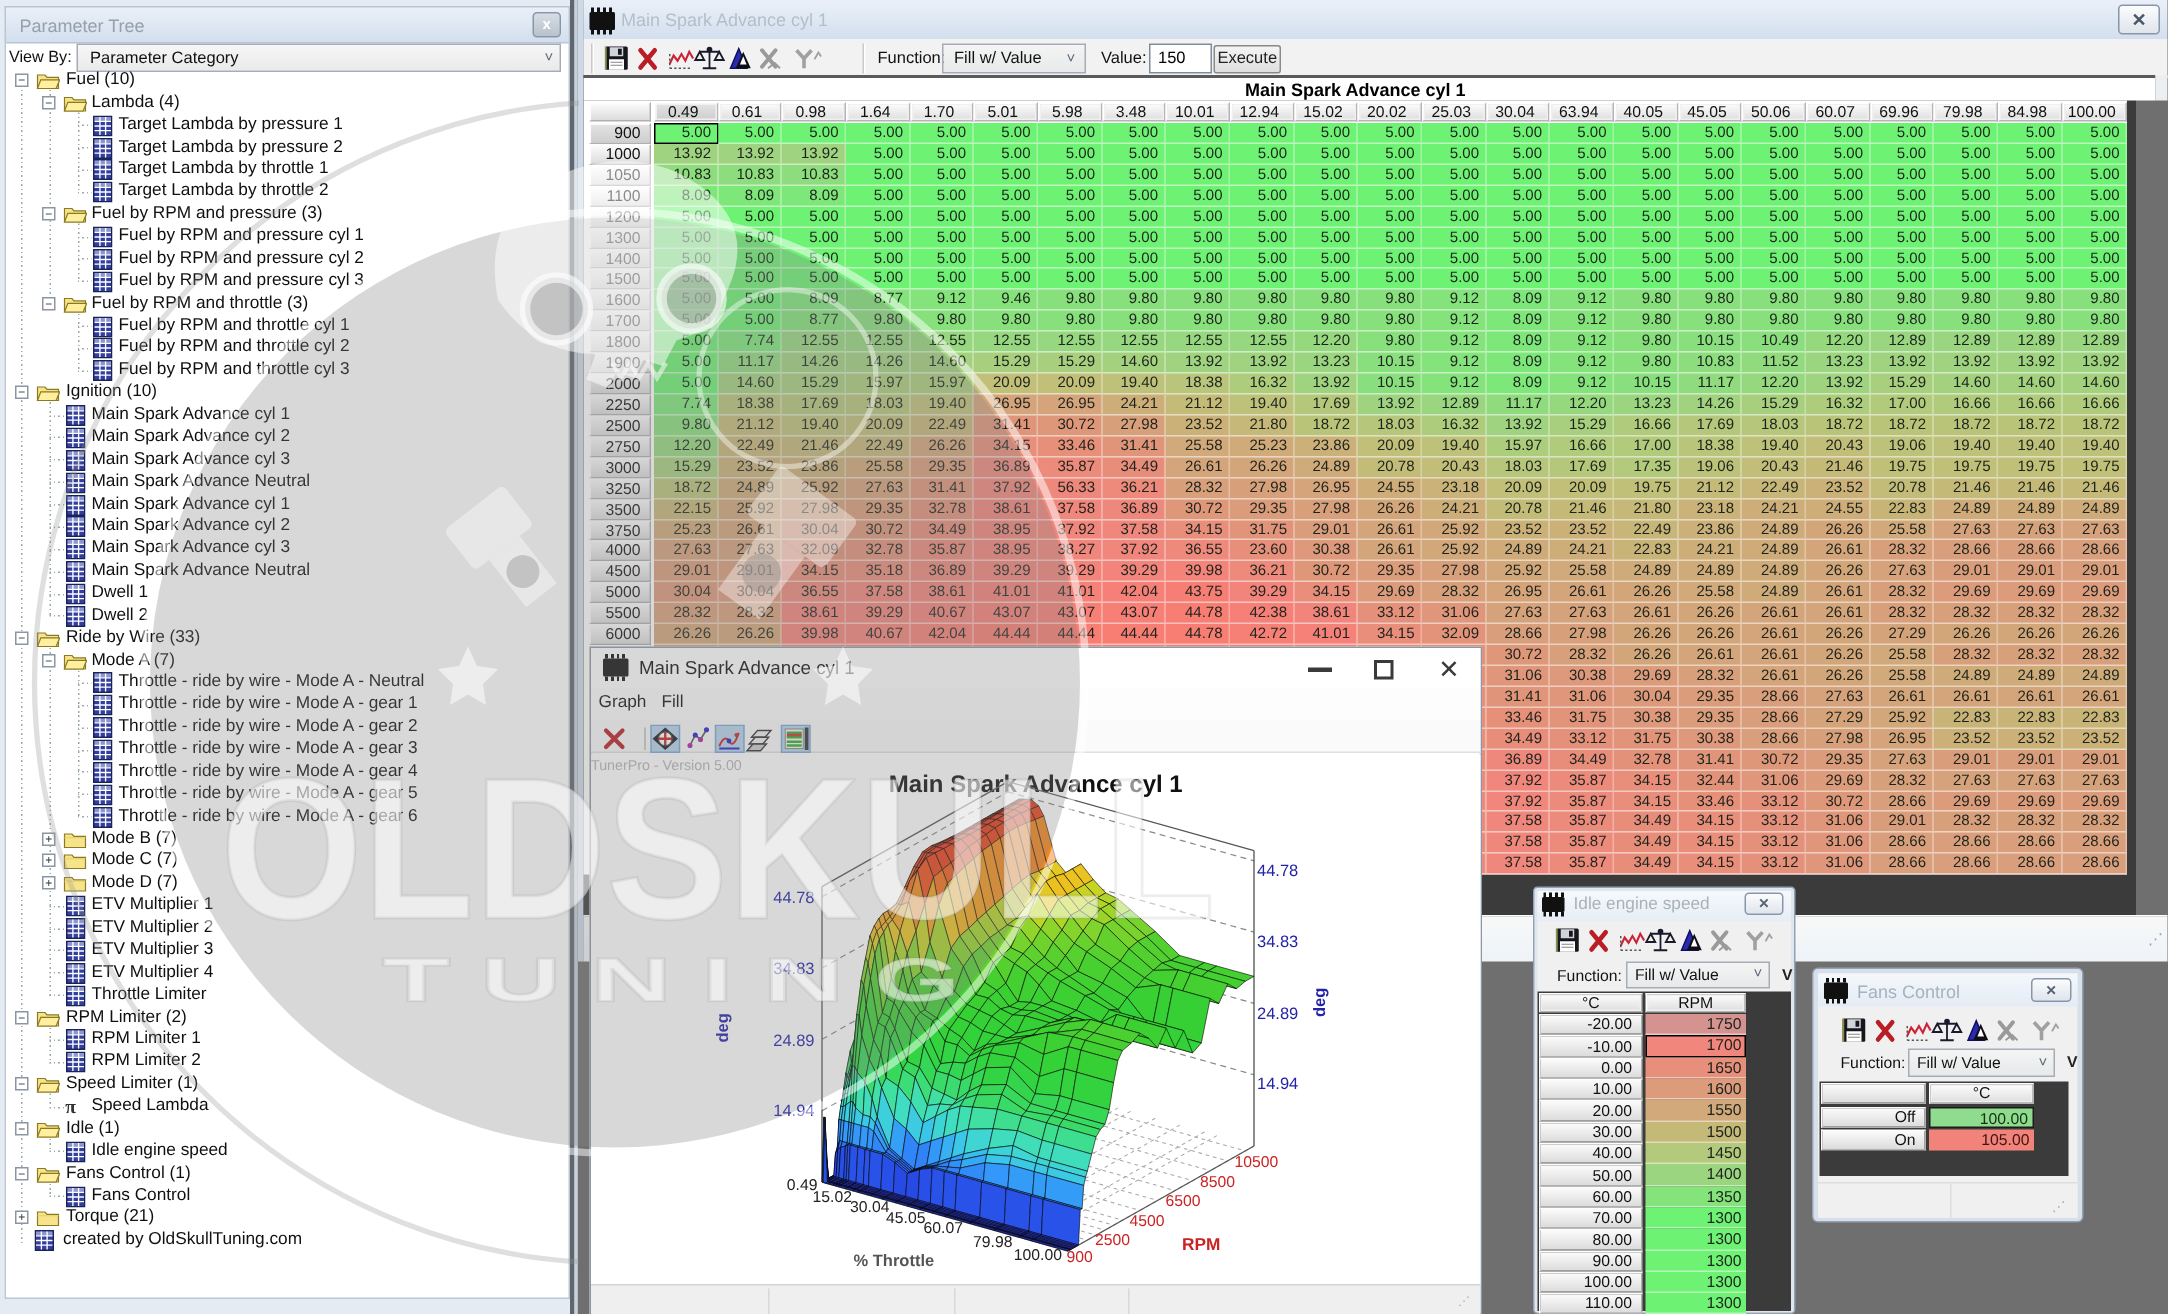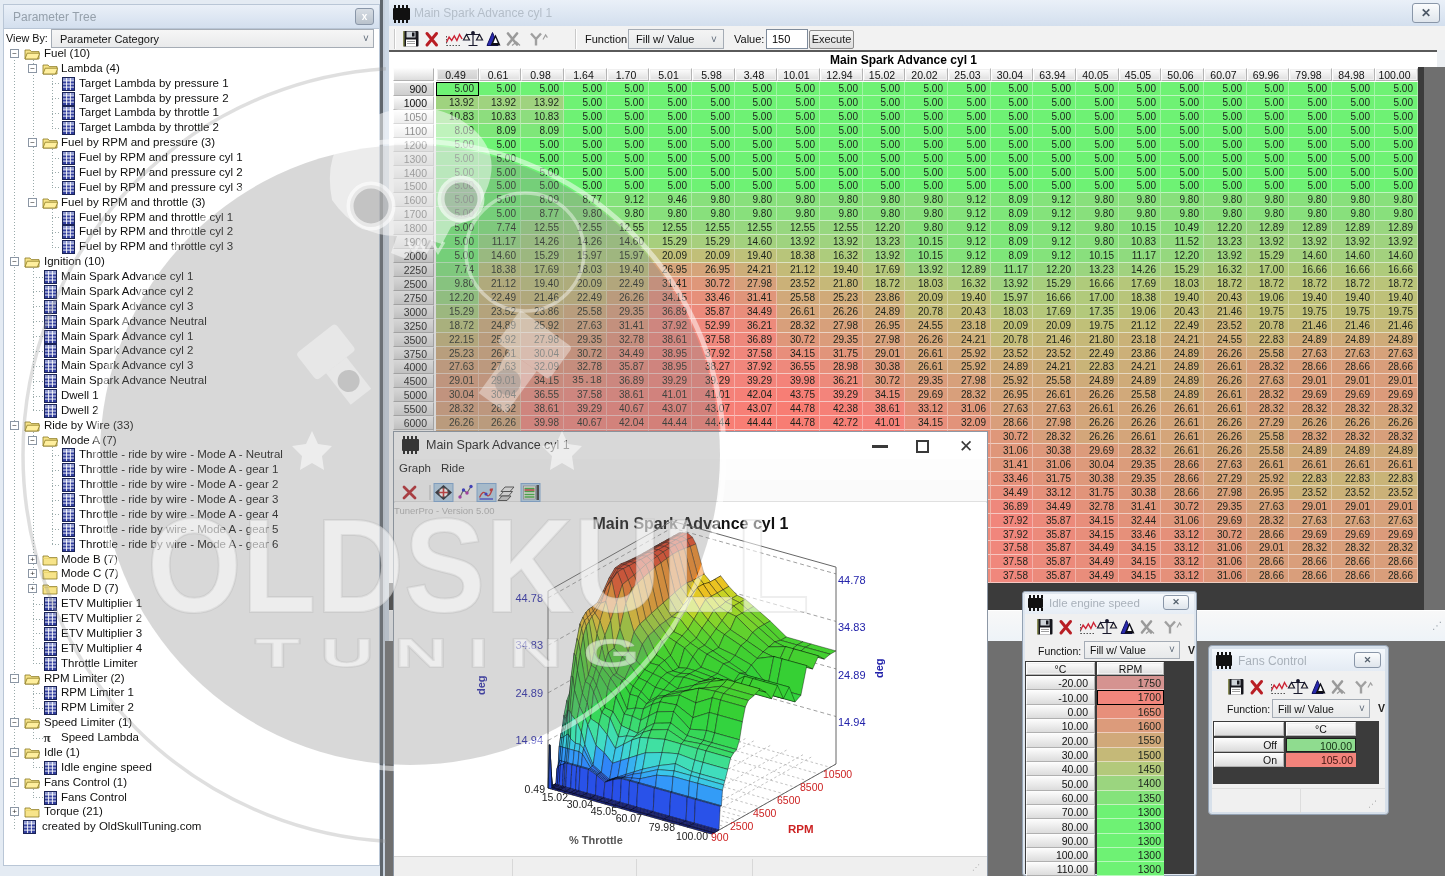--- a/index.html
+++ b/index.html
@@ -932,21 +932,21 @@
     <span class="c" style="width:43px;line-height:14px;background:#c0c078;">19.75</span>
   </div>
 <div class="rh" style="top:319px;height:14px;font-size:10.5px;line-height:13px;">3250</div>
 <div class="r" style="top:319px;height:14px">
     <span class="c" style="width:43px;line-height:14px;background:#bac479;">18.72</span>
     <span class="c" style="width:42px;line-height:14px;background:#cfab79;">24.89</span>
     <span class="c" style="width:43px;line-height:14px;background:#d2a77a;">25.92</span>
     <span class="c" style="width:43px;line-height:14px;background:#d6a27b;">27.63</span>
     <span class="c" style="width:42px;line-height:14px;background:#e0957a;">31.41</span>
     <span class="c" style="width:43px;line-height:14px;background:#f1867c;">37.92</span>
-    <span class="c" style="width:43px;line-height:14px;background:#ef887c;">52.99</span>
+    <span class="c" style="width:43px;line-height:14px;background:#ef887c;">56.33</span>
     <span class="c" style="width:42px;line-height:14px;background:#ed8a7b;">36.21</span>
     <span class="c" style="width:43px;line-height:14px;background:#d89f7b;">28.32</span>
     <span class="c" style="width:43px;line-height:14px;background:#d7a07b;">27.98</span>
     <span class="c" style="width:42px;line-height:14px;background:#d5a47a;">26.95</span>
     <span class="c" style="width:43px;line-height:14px;background:#cead79;">24.55</span>
     <span class="c" style="width:43px;line-height:14px;background:#cab278;">23.18</span>
     <span class="c" style="width:42px;line-height:14px;background:#c1bf78;">20.09</span>
     <span class="c" style="width:43px;line-height:14px;background:#c1bf78;">20.09</span>
     <span class="c" style="width:43px;line-height:14px;background:#c0c078;">19.75</span>
     <span class="c" style="width:42px;line-height:14px;background:#c4bb78;">21.12</span>
@@ -1013,41 +1013,41 @@
 <div class="r" style="top:360px;height:14px">
     <span class="c" style="width:43px;line-height:14px;background:#d6a27b;">27.63</span>
     <span class="c" style="width:42px;line-height:14px;background:#d6a27b;">27.63</span>
     <span class="c" style="width:43px;line-height:14px;background:#e2937a;">32.09</span>
     <span class="c" style="width:43px;line-height:14px;background:#e4917a;">32.78</span>
     <span class="c" style="width:42px;line-height:14px;background:#ec8a7b;">35.87</span>
     <span class="c" style="width:43px;line-height:14px;background:#f2847b;">38.95</span>
     <span class="c" style="width:43px;line-height:14px;background:#f1867c;">38.27</span>
     <span class="c" style="width:42px;line-height:14px;background:#f1867c;">37.92</span>
     <span class="c" style="width:43px;line-height:14px;background:#ee897c;">36.55</span>
-    <span class="c" style="width:43px;line-height:14px;background:#e78f7b;">28.98</span>
+    <span class="c" style="width:43px;line-height:14px;background:#e78f7b;">23.60</span>
     <span class="c" style="width:42px;line-height:14px;background:#de987b;">30.38</span>
     <span class="c" style="width:43px;line-height:14px;background:#d4a57a;">26.61</span>
     <span class="c" style="width:43px;line-height:14px;background:#d2a77a;">25.92</span>
     <span class="c" style="width:42px;line-height:14px;background:#cfab79;">24.89</span>
     <span class="c" style="width:43px;line-height:14px;background:#cdae79;">24.21</span>
     <span class="c" style="width:43px;line-height:14px;background:#c9b478;">22.83</span>
     <span class="c" style="width:42px;line-height:14px;background:#cdae79;">24.21</span>
     <span class="c" style="width:43px;line-height:14px;background:#cfab79;">24.89</span>
     <span class="c" style="width:43px;line-height:14px;background:#d4a57a;">26.61</span>
     <span class="c" style="width:42px;line-height:14px;background:#d89f7b;">28.32</span>
     <span class="c" style="width:43px;line-height:14px;background:#d99e7b;">28.66</span>
     <span class="c" style="width:43px;line-height:14px;background:#d99e7b;">28.66</span>
     <span class="c" style="width:43px;line-height:14px;background:#d99e7b;">28.66</span>
   </div>
 <div class="rh" style="top:374px;height:14px;font-size:10.5px;line-height:13px;">4500</div>
 <div class="r" style="top:374px;height:14px">
     <span class="c" style="width:43px;line-height:14px;background:#da9d7b;">29.01</span>
     <span class="c" style="width:42px;line-height:14px;background:#da9d7b;">29.01</span>
     <span class="c" style="width:43px;line-height:14px;background:#e88e7b;">34.15</span>
-    <span class="c" style="width:43px;line-height:14px;background:#ea8c7b;font-family:Liberation Mono, monospace;">35.18</span>
+    <span class="c" style="width:43px;line-height:14px;background:#ea8c7b;">35.18</span>
     <span class="c" style="width:42px;line-height:14px;background:#ee887c;">36.89</span>
     <span class="c" style="width:43px;line-height:14px;background:#f3847b;">39.29</span>
     <span class="c" style="width:43px;line-height:14px;background:#f3847b;">39.29</span>
     <span class="c" style="width:42px;line-height:14px;background:#f3847b;">39.29</span>
     <span class="c" style="width:43px;line-height:14px;background:#f4837a;">39.98</span>
     <span class="c" style="width:43px;line-height:14px;background:#ed8a7b;">36.21</span>
     <span class="c" style="width:42px;line-height:14px;background:#df977a;">30.72</span>
     <span class="c" style="width:43px;line-height:14px;background:#db9c7b;">29.35</span>
     <span class="c" style="width:43px;line-height:14px;background:#d7a07b;">27.98</span>
     <span class="c" style="width:42px;line-height:14px;background:#d2a77a;">25.92</span>
@@ -1430,21 +1430,21 @@
 <div class="abs" style="left:393px;top:431px;width:595px;height:445px;background:#fff;border:1px solid #8d98a6;box-shadow:0 0 0 1px #e3e8ee inset"></div>
 <div class="abs" style="left:394px;top:432px;width:593px;height:27px;background:#fff">
     <div class="chip" style="left:8px;top:7px"></div>
     <div class="abs" style="left:32px;top:6px;font-size:12.5px;color:#111">Main Spark Advance cyl 1</div>
     <div class="abs" style="left:478px;top:13px;width:16px;height:3px;background:#3a3a3a"></div>
     <div class="abs" style="left:522px;top:8px;width:13px;height:13px;border:2px solid #3a3a3a"></div>
     <div class="abs" style="left:563px;top:4px;width:18px;height:18px;color:#3a3a3a;font-size:17px;text-align:center">✕</div>
   </div>
 <div class="abs" style="left:394px;top:459px;width:593px;height:21px;background:#fdfdfd;font-size:11.5px;color:#111">
     <span class="abs" style="left:5px;top:3px">Graph</span>
-    <span class="abs" style="left:47px;top:3px">Ride</span>
+    <span class="abs" style="left:47px;top:3px">Fill</span>
   </div>
 <div class="abs" style="left:394px;top:480px;width:593px;height:22px;background:#fafafa;border-bottom:1px solid #e0e0e0"></div>
 <svg class="abs" style="left:394px;top:483px" width="160" height="19" viewBox="0 0 160 19">
 <g stroke="#b91e24" stroke-width="2.8" stroke-linecap="round">
       <path d="M10 4 L21 15 M21 4 L10 15"></path>
     </g>
 <line x1="36" y1="2" x2="36" y2="17" stroke="#bbb"></line>
 <rect x="40" y="0.5" width="19" height="18" fill="#b5d3ea" stroke="#7da7d8"></rect>
 <g>
       <path d="M49.5 2 L58 9.5 L49.5 17 L41 9.5 Z" fill="#1a1a24"></path>

